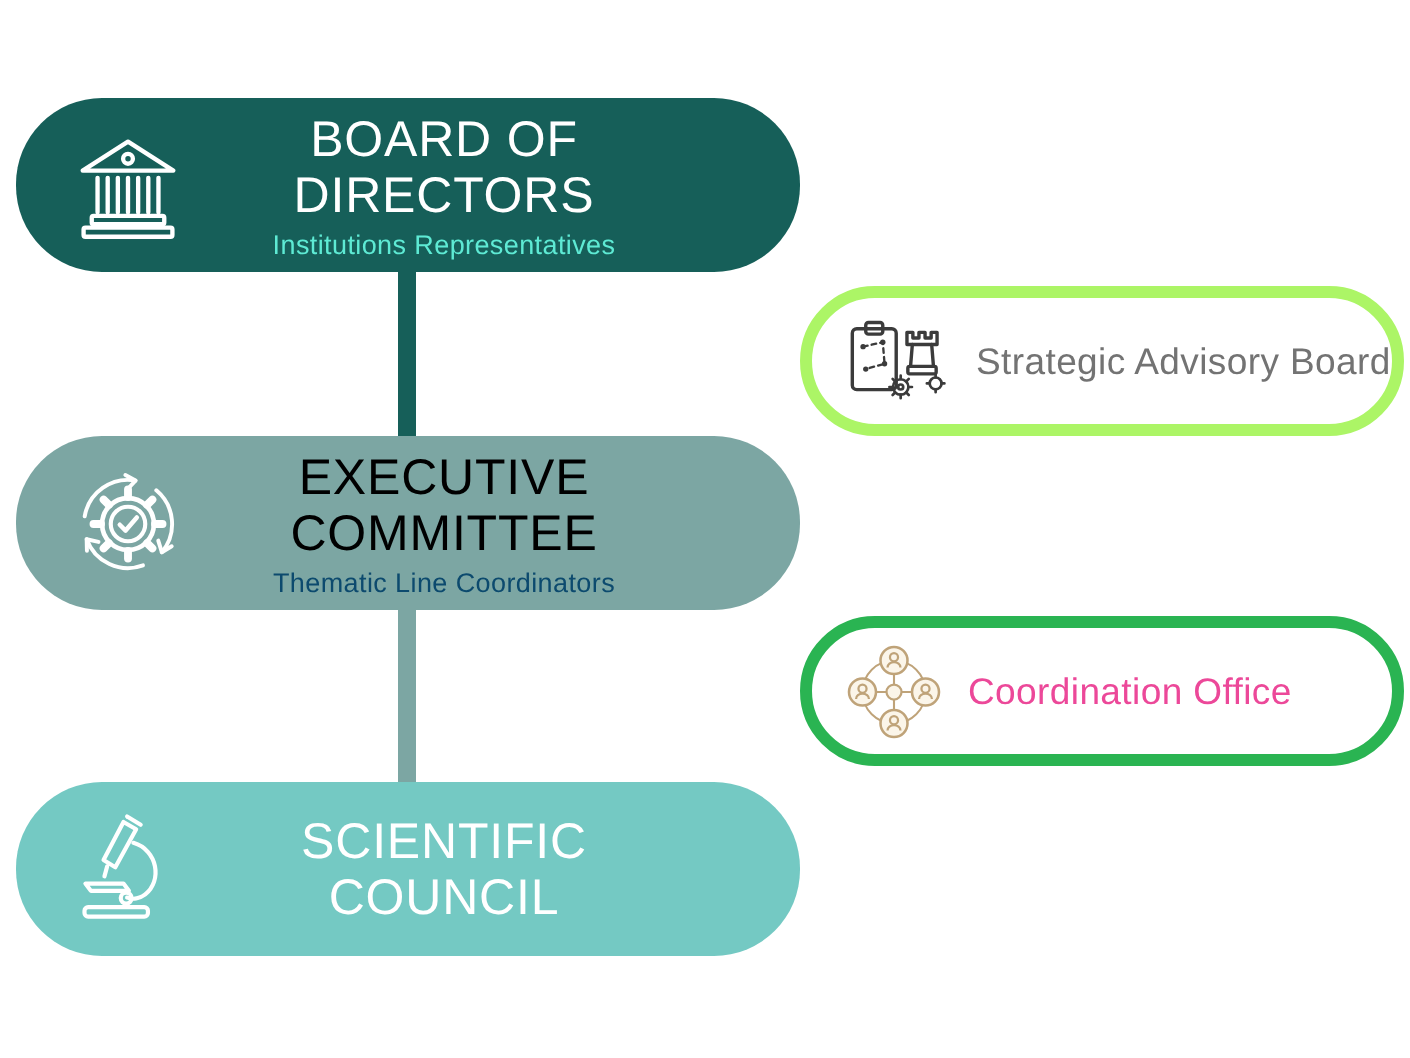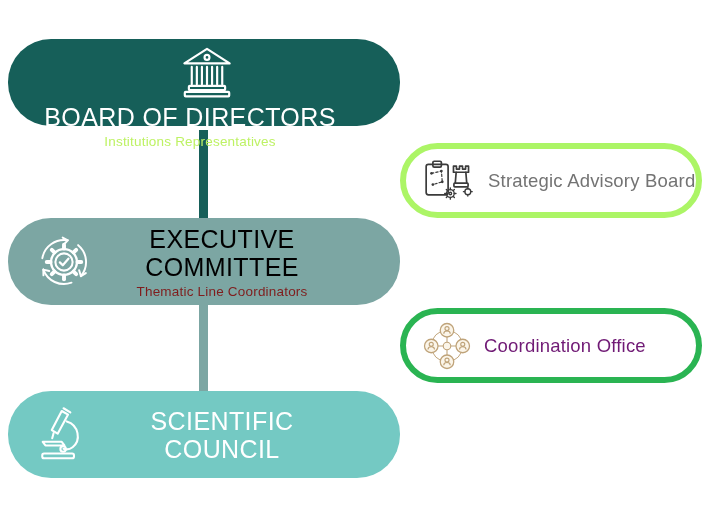--- a/index.html
+++ b/index.html
@@ -10,21 +10,21 @@
   
   .connector{position:absolute;left:199px;width:9px;}
   #conn-0{top:130px;height:95px;}
   #conn-1{top:302px;height:95px;}
 
   
   .lnode{
     position:absolute;left:8px;width:392px;height:87px;border-radius:43px;
     display:flex;align-items:center;box-sizing:border-box;padding:0 18px 0 24px;
   }
-  #lnode-0{top:39px;flex-direction:column;}
+  #lnode-0{top:49px;}
   #lnode-1{top:218px;}
   #lnode-2{top:391px;}
   .licon{width:64px;height:64px;flex:0 0 auto;display:flex;align-items:center;justify-content:center;}
   .ltext{flex:1;text-align:center;padding-right:34px;}
   .ltitle{font-size:25px;letter-spacing:.4px;line-height:1.12;}
   .lsub{font-size:13.5px;margin-top:3px;letter-spacing:.2px;}
   .lsub:empty{display:none;}
 
   
   .rnode{
@@ -52,21 +52,21 @@
           <path d="M7 23.5 L32 7.5 L57 23.5 Z"></path>
           <circle cx="32" cy="17" r="2.7"></circle>
           <path d="M15.2 27.5 V46.5 M20.8 27.5 V46.5 M26.4 27.5 V46.5 M32 27.5 V46.5 M37.6 27.5 V46.5 M43.2 27.5 V46.5 M48.8 27.5 V46.5"></path>
           <rect x="12" y="48.5" width="40" height="4.6" rx="1"></rect>
           <rect x="7.5" y="55" width="49" height="5" rx="1"></rect>
         </g>
       </svg>
     </span>
     <div class="ltext">
       <div class="ltitle" style="color: rgb(255, 255, 255);">BOARD OF DIRECTORS</div>
-      <div class="lsub" style="color: #bef264;">Institutions Representatives</div>
+      <div class="lsub" style="color: #5eead4;">Institutions Representatives</div>
     </div>
   </div>
 
   <div class="lnode" id="lnode-1" style="background-color: rgb(124, 166, 163);">
     <span class="licon" style="color: rgb(255, 255, 255);">
       <svg width="60" height="60" viewBox="0 0 64 64">
         <g fill="none" stroke="currentColor" stroke-linecap="round" stroke-linejoin="round">
           <circle cx="32" cy="32" r="13.8" stroke-width="2.5"></circle>
           <g stroke-width="4.2">
             <path d="M32 17.6 V13.6"></path>
@@ -92,21 +92,21 @@
             <g transform="rotate(240 32 32)">
               <path d="M8.9 27.9 A23.4 23.4 0 0 1 36 8.85"></path>
               <path d="M36 8.85 L30.6 5.9 M36 8.85 L31.6 13.6"></path>
             </g>
           </g>
         </g>
       </svg>
     </span>
     <div class="ltext">
       <div class="ltitle" style="color: #000000;">EXECUTIVE COMMITTEE</div>
-      <div class="lsub" style="color: #7f1d1d;">Thematic Line Coordinators</div>
+      <div class="lsub" style="color: #0c4a6e;">Thematic Line Coordinators</div>
     </div>
   </div>
 
   <div class="lnode" id="lnode-2" style="background-color: rgb(116, 201, 195);">
     <span class="licon" style="color: rgb(255, 255, 255);">
       <svg width="58" height="58" viewBox="0 0 64 64">
         <g fill="none" stroke="currentColor" stroke-width="2.3" stroke-linecap="round" stroke-linejoin="round">
           <path d="M29.5 5.5 L36.5 9.5 L25 30.5 L18.5 26.5 Z"></path>
           <path d="M31.5 2.5 L39 7"></path>
           <path d="M20.5 30 L19 35.5"></path>
@@ -169,16 +169,16 @@
             <circle cx="53" cy="29.8" r="2.7"></circle>
               <path d="M48.7 36.6 a4.3 3.6 0 0 1 8.6 0"></path>
             <circle cx="32" cy="50.8" r="2.7"></circle>
               <path d="M27.7 57.6 a4.3 3.6 0 0 1 8.6 0"></path>
             <circle cx="11" cy="29.8" r="2.7"></circle>
               <path d="M6.7 36.6 a4.3 3.6 0 0 1 8.6 0"></path>
           </g>
         </g>
       </svg>
     </span>
-    <span class="rlabel" style="color: #701a75; text-align: right;">Coordination Office</span>
+    <span class="rlabel" style="color: #ec4899; text-align: right;">Coordination Office</span>
   </div>
 
 </div>
 
 </body></html>

